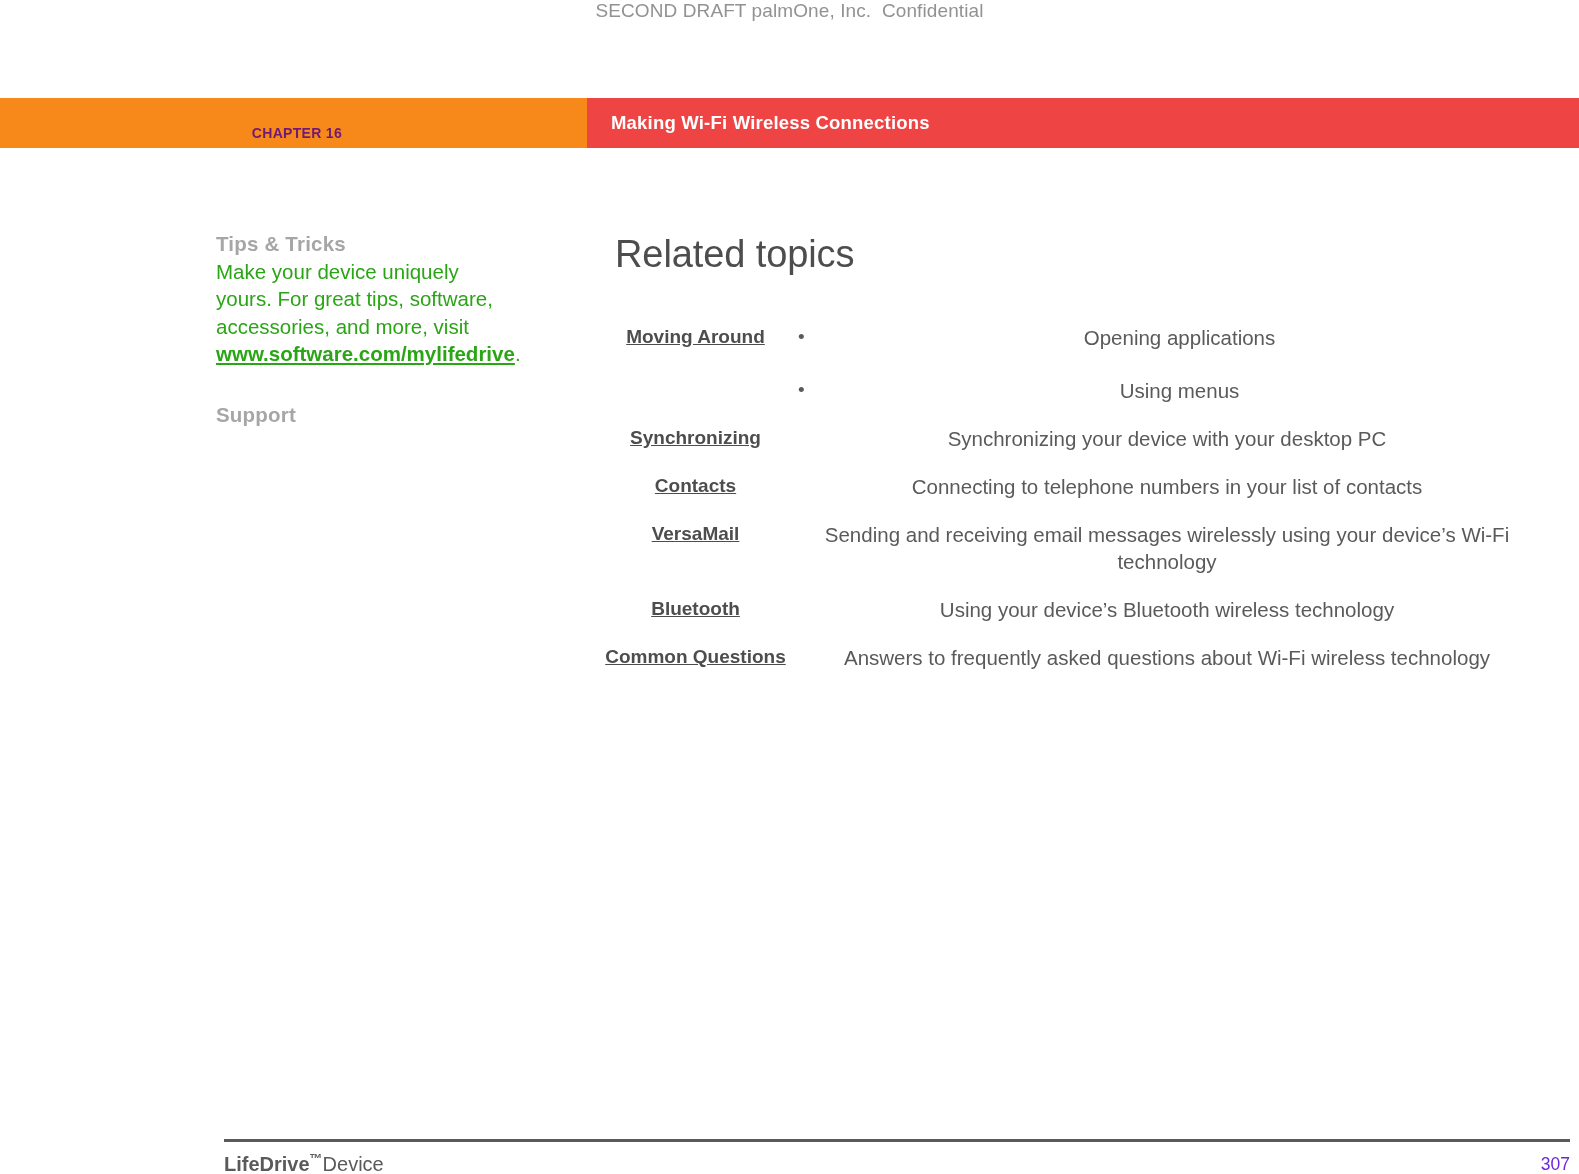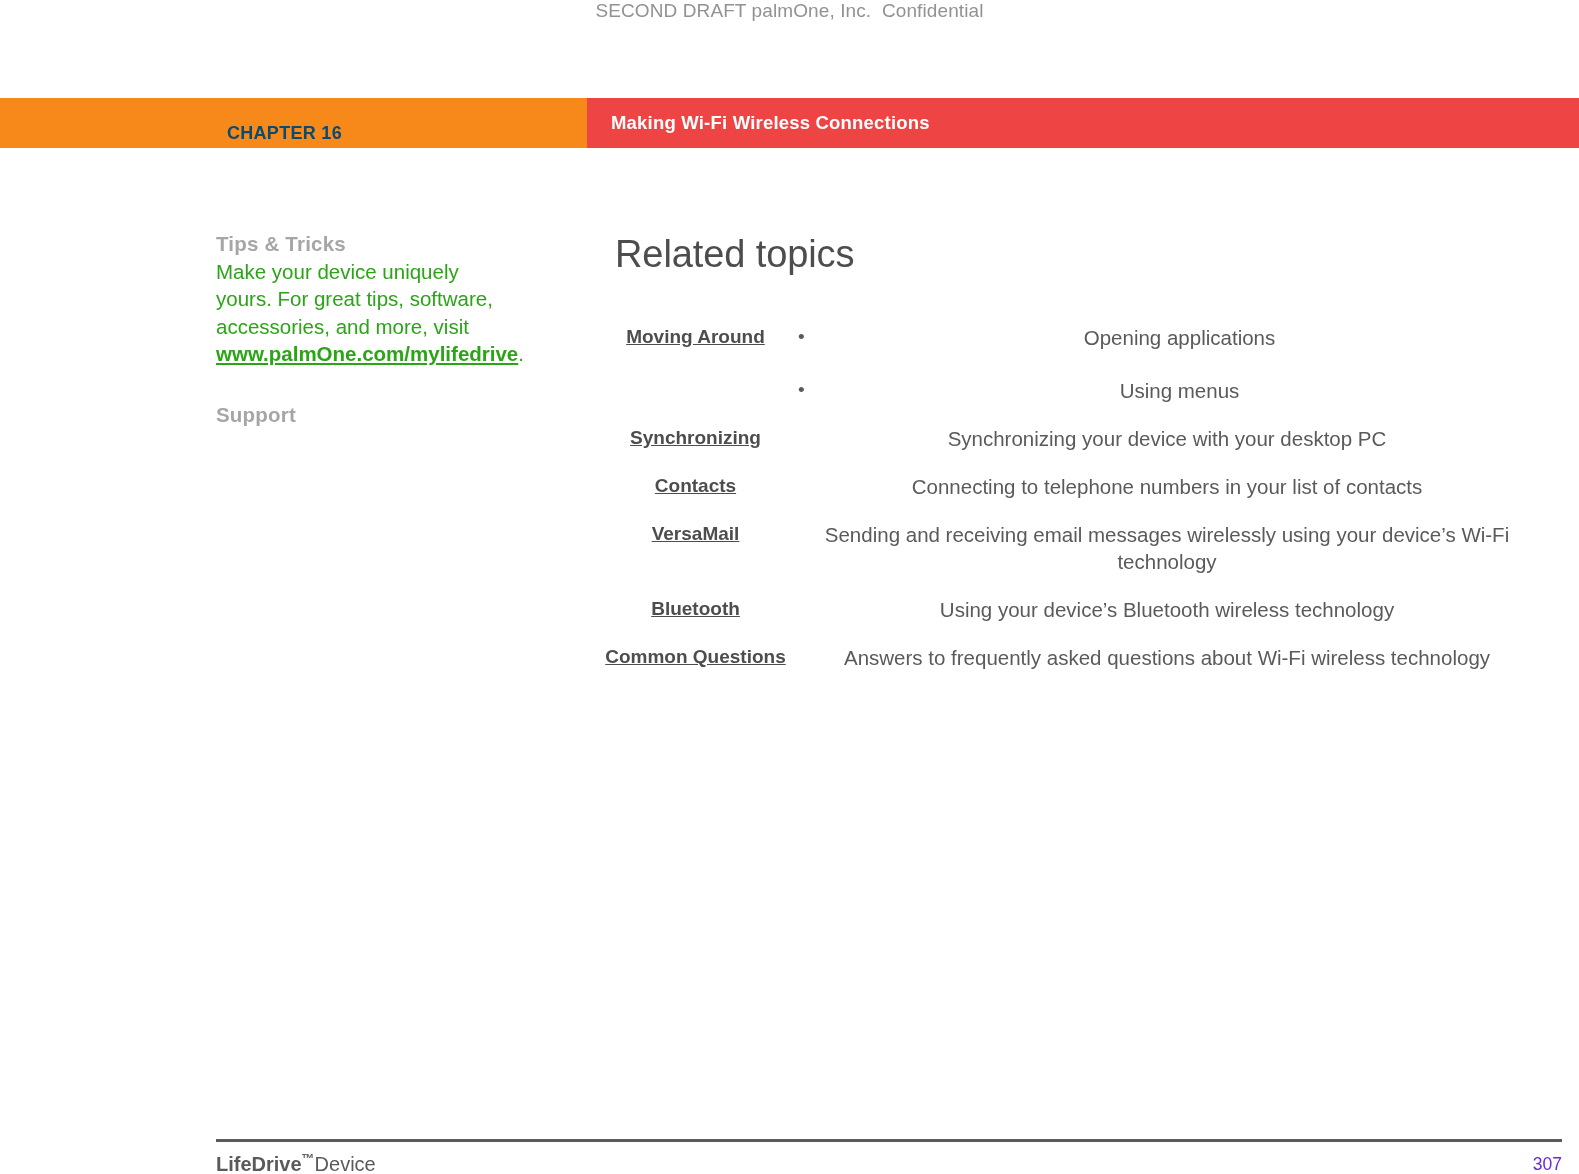--- a/index.html
+++ b/index.html
@@ -42,22 +42,22 @@
   .header-chapter {
     width: 587px;
     background: #F7891A;
     display: flex;
     align-items: center;
     justify-content: flex-end;
     box-sizing: border-box;
     padding-right: 245px;
   }
   .header-chapter span {
-    color: #0c4a6e;
-    font-size: 18px;
+    color: #701a75;
+    font-size: 14px;
     font-weight: bold;
     letter-spacing: 0.3px;
     white-space: nowrap;
     margin-top: 20px;
   }
   .header-title {
     flex: 1;
     background: #ef4444;
     display: flex;
     align-items: center;
@@ -180,21 +180,21 @@
     position: absolute;
     left: 2px;
     top: -1px;
     font-size: 19px;
     color: #5A5A5A;
   }
 
   
   .footer {
     position: absolute;
-    left: 216px;
+    left: 224px;
     top: 1139px;
     width: 1346px;
   }
   .footer-rule {
     height: 2.5px;
     background: #5A5A5A;
     width: 100%;
   }
   .footer-row {
     display: flex;
@@ -227,21 +227,21 @@
     <span>Making Wi-Fi Wireless Connections</span>
   </div>
 </div>
 
 <div class="page-body">
 
   <aside class="sidebar">
 
     <div class="side-block">
       <div class="side-heading">Tips &amp; Tricks</div>
-      <p class="side-text"><span>Make your device uniquely yours. For great tips, software, accessories, and more, visit </span><a href="#" class="side-link">www.palmOne.com/mylifedrive</a><span class="after-link">.</span></p>
+      <p class="side-text"><span>Make your device uniquely yours. For great tips, software, accessories, and more, visit </span><a href="#" class="side-link">www.software.com/mylifedrive</a><span class="after-link">.</span></p>
     </div>
 
     <div class="side-block">
       <div class="side-heading">Support</div>
     </div>
 
   </aside>
 
   <main class="main">
 

